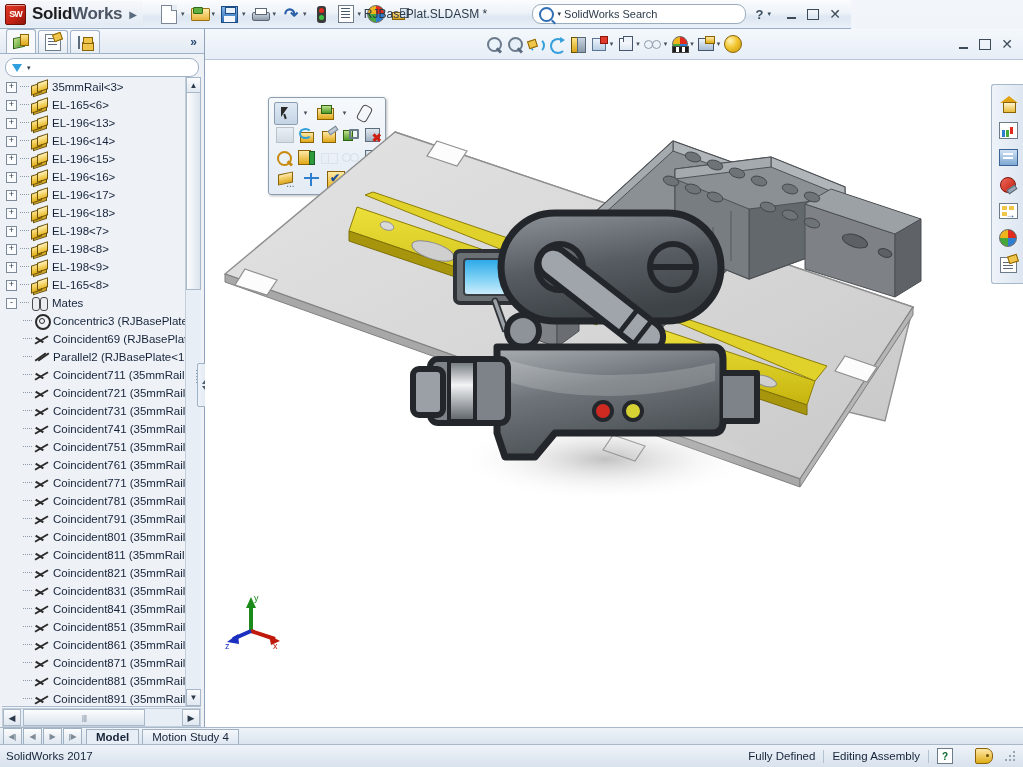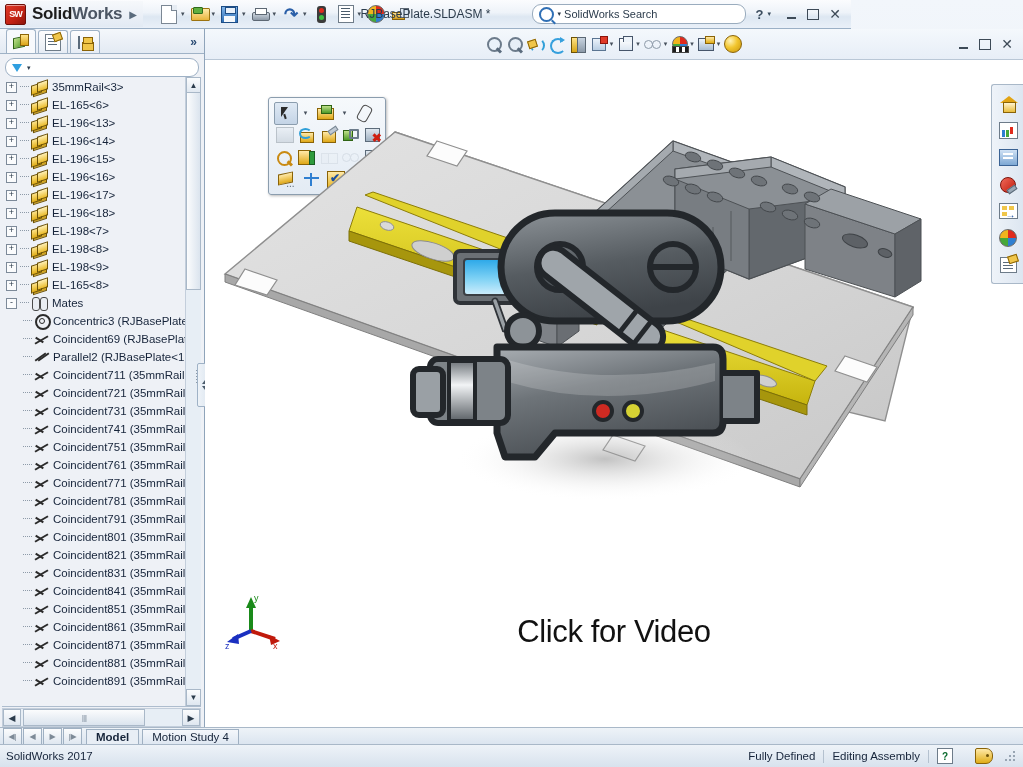--- a/index.html
+++ b/index.html
@@ -466,21 +466,21 @@
         <span class="ic-opts"></span>
       </div>
     <span class="dd-arrow">▾</span>
     <div class="icobtn">
         <span class="ic-pie"></span>
       </div>
     <div class="icobtn">
         <span class="ic-measure"></span>
       </div>
 
-    <div style="position:absolute;left:0;right:0;text-align:center;font-size:12px;color:#2b3b4b;pointer-events:none;">RJBasePlate.SLDASM *</div>
+    <div style="position:absolute;left:0;right:0;text-align:center;font-size:12px;color:#2b3b4b;pointer-events:none;">RJBasePlat.SLDASM *</div>
 
     <div class="search-box">
       <span class="search-mag"></span>
       <span class="search-dd">▾</span>
       <span class="search-txt">SolidWorks Search</span>
     </div>
 
     <div class="hdr-help">?</div>
     <div class="hdr-help-dd">▾</div>
 
@@ -716,20 +716,26 @@
               <span class="indent"></span>
               <span class="dots"></span>
               <span class="ic-coincident"></span>
               <span class="lbl">Coincident791 (35mmRail</span>
             </div>
             <div class="tnode">
               <span class="indent"></span>
               <span class="dots"></span>
               <span class="ic-coincident"></span>
               <span class="lbl">Coincident801 (35mmRail</span>
+            </div>
+            <div class="tnode">
+              <span class="indent"></span>
+              <span class="dots"></span>
+              <span class="ic-coincident"></span>
+              <span class="lbl">Coincident811 (35mmRail</span>
             </div>
             <div class="tnode">
               <span class="indent"></span>
               <span class="dots"></span>
               <span class="ic-coincident"></span>
               <span class="lbl">Coincident821 (35mmRail</span>
             </div>
             <div class="tnode">
               <span class="indent"></span>
               <span class="dots"></span>
@@ -1065,21 +1071,20 @@
         <rect x="244" y="332" width="26" height="60" fill="url(#lensG)" stroke="#23272b" stroke-width="4"></rect>
 
         <path d="M 518,344 L 552,344 L 552,392 L 518,392" fill="#7d8388" stroke="#23272b" stroke-width="6" stroke-linejoin="round"></path>
 
         <circle cx="398" cy="382" r="9" fill="#cf2a22" stroke="#23272b" stroke-width="4"></circle>
         <circle cx="428" cy="382" r="9" fill="#d6d233" stroke="#23272b" stroke-width="4"></circle>
       </g>
     </svg>
 
     <div class="video-text">
-      <div class="vt1">Click for Video</div>
     </div>
 
     <svg class="triad" viewBox="0 0 60 60">
       <line x1="28" y1="40" x2="28" y2="12" stroke="#1a8a1a" stroke-width="4"></line>
       <polygon points="28,6 23,17 33,17" fill="#1a8a1a"></polygon>
       <text x="31" y="10" font-size="9" fill="#1a8a1a" font-family="Liberation Sans, sans-serif">y</text>
       <line x1="28" y1="40" x2="52" y2="48" stroke="#c01a0c" stroke-width="4"></line>
       <polygon points="57,50 46,44 48,54" fill="#c01a0c"></polygon>
       <text x="50" y="58" font-size="9" fill="#c01a0c" font-family="Liberation Sans, sans-serif">x</text>
       <line x1="28" y1="40" x2="10" y2="48" stroke="#1a2fc0" stroke-width="4"></line>

